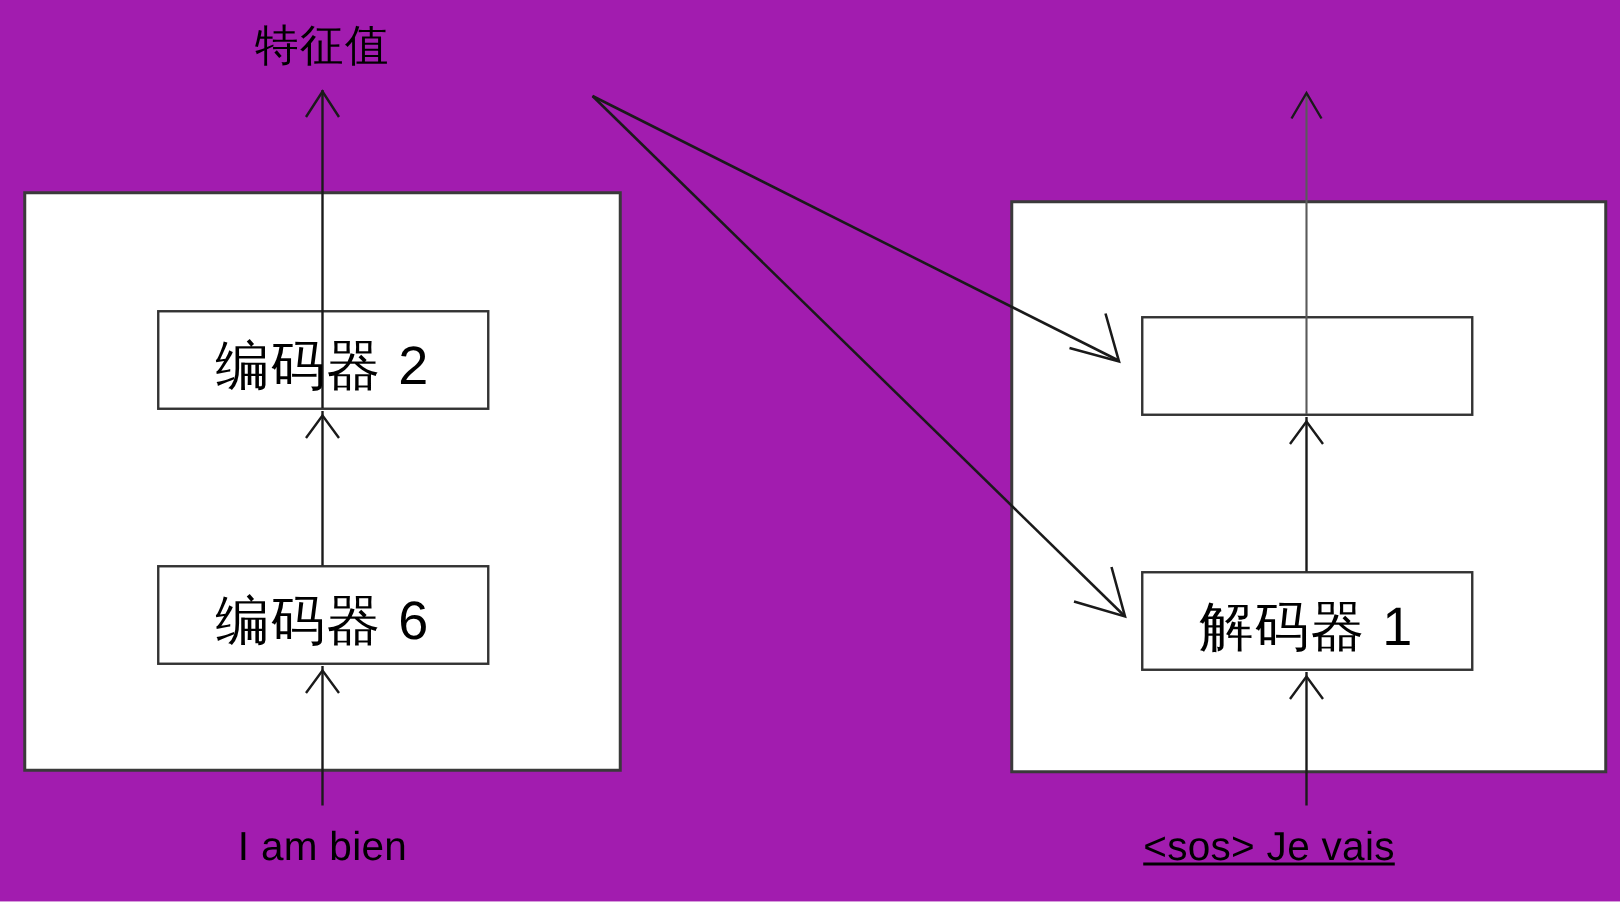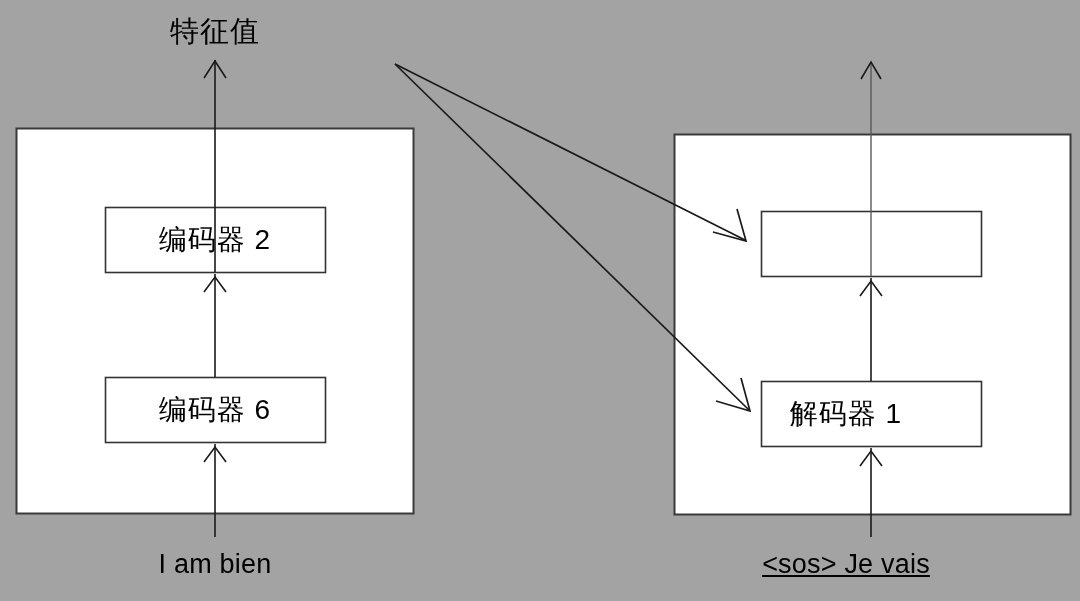--- a/index.html
+++ b/index.html
@@ -7,21 +7,21 @@
     padding: 0;
     background: #ffffff;
   }
   body {
     font-family: "Liberation Sans", "DejaVu Sans", sans-serif;
   }
   #canvas {
     position: relative;
     width: 1080px;
     height: 601px;
-    background: #a3a3a3;
+    background: #a21caf;
     overflow: hidden;
   }
   #diagram-svg {
     position: absolute;
     left: 0;
     top: 0;
     width: 1080px;
     height: 601px;
   }
   .label {
@@ -32,21 +32,21 @@
   }
   .io-label {
     font-size: 27px;
     letter-spacing: 0.2px;
   }
   .io-label-cjk {
     font-size: 29px;
     letter-spacing: 1px;
   }
   .block-label {
-    font-size: 28px;
+    font-size: 36px;
     letter-spacing: 1px;
   }
   .center-x {
     transform: translateX(-50%);
   }
 </style>
 </head>
 <body>
 
 <div id="canvas">
@@ -108,19 +108,19 @@
   </svg>
 
   <div class="label io-label-cjk center-x" style="left:215px; top:17px;">特征值</div>
 
 
   <div class="label block-label center-x" style="left:215px; top:226px;">编码器 2</div>
 
   <div class="label block-label center-x" style="left:215px; top:396px;">编码器 6</div>
 
 
-  <div class="label block-label center-x" style="left:846px; top:400px;">解码器 1</div>
+  <div class="label block-label center-x" style="left:871px; top:400px;">解码器 1</div>
 
   <div class="label io-label center-x" style="left:215px; top:551px;">I am bien</div>
 
   <div class="label io-label center-x" style="left:846px; top:551px;text-decoration:underline;">&lt;sos&gt; Je vais</div>
 
 </div>
 
 </body></html>

